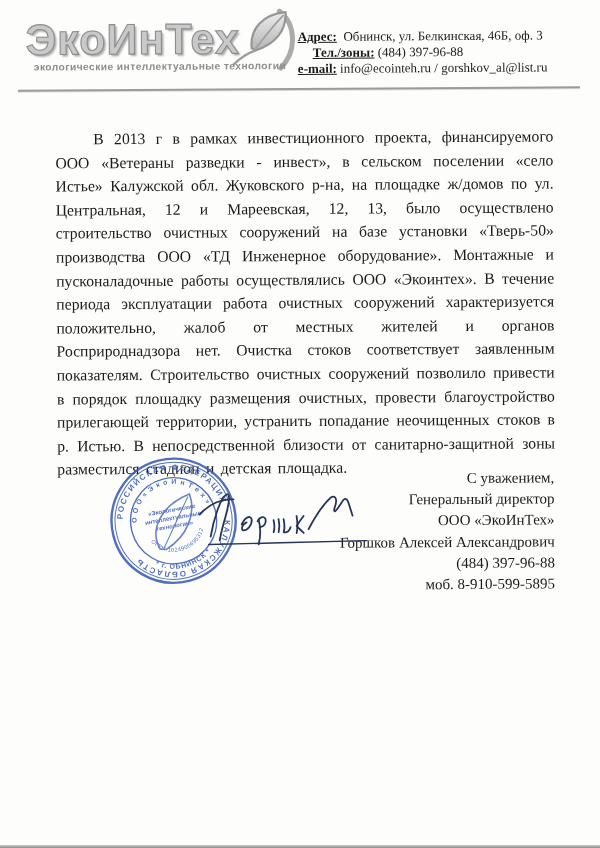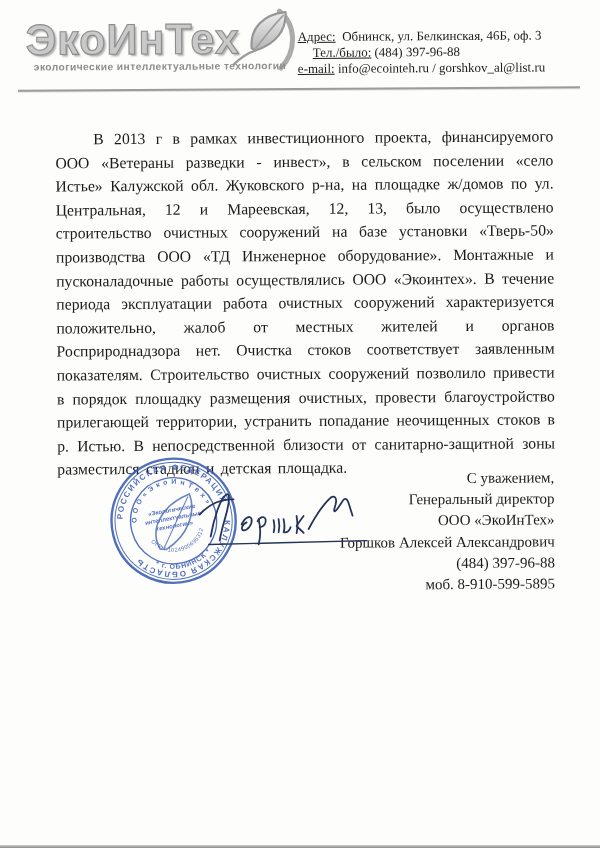--- a/index.html
+++ b/index.html
@@ -31,21 +31,21 @@
     font-weight:bold;font-size:10.3px;letter-spacing:0.4px;
     color:#8e8d8c;white-space:nowrap;
   }
   .leaf-wrap{position:absolute;left:226px;top:8px;}
   .contact-block{
     position:absolute;left:300px;top:29px;width:292px;
     font-size:13px;line-height:15.8px;
   }
   .contact-line{white-space:nowrap;}
   .contact-line.indent{padding-left:15px;}
-  .contact-line .lbl{font-weight:normal;text-decoration:underline;}
+  .contact-line .lbl{font-weight:bold;text-decoration:underline;}
   .divider{
     position:absolute;left:20px;top:88px;width:562px;height:2.4px;
     background:#9b9b9b;box-shadow:0 1px 0 rgba(0,0,0,0.12);
   }
   
   .letter-body{
     position:absolute;left:57px;top:126px;width:498px;
     font-size:15.7px;line-height:23.6px;
     text-align:justify;text-indent:38px;
     word-spacing:2.5px;
@@ -84,21 +84,21 @@
       <path d="M28,40 C26,20 40,6 62,4 C63,22 52,36 32,42 Z" fill="url(#gl)" stroke="#969696" stroke-width="2.2"></path>
       <path d="M32,40 C40,30 50,17 60,7" fill="none" stroke="#9d9d9d" stroke-width="1.6"></path>
       <path d="M10,56 C18,48 26,44 32,42" fill="none" stroke="#9d9d9d" stroke-width="2.4" stroke-linecap="round"></path>
     </svg>
   </div>
 
   <div class="logo-tagline">экологические интеллектуальные технологии</div>
 
   <div class="contact-block">
     <div class="contact-line"><span class="lbl">Адрес:</span>&nbsp;&nbsp;<span>Обнинск, ул. Белкинская, 46Б, оф. 3</span></div>
-    <div class="contact-line indent"><span class="lbl">Тел./было:</span> <span>(484) 397-96-88</span></div>
+    <div class="contact-line indent"><span class="lbl">Тел./зоны:</span> <span>(484) 397-96-88</span></div>
     <div class="contact-line"><span class="lbl">e-mail:</span> <span>info@ecointeh.ru / gorshkov_al@list.ru</span></div>
   </div>
 
   <div class="divider"></div>
 
   <div class="letter-body">В 2013 г в рамках инвестиционного проекта, финансируемого ООО «Ветераны разведки - инвест», в сельском поселении «село Истье» Калужской обл. Жуковского р-на, на площадке ж/домов по ул. Центральная, 12 и Мареевская, 12, 13, было осуществлено строительство очистных сооружений на базе установки «Тверь-50» производства ООО «ТД Инженерное оборудование». Монтажные и пусконаладочные работы осуществлялись ООО «Экоинтех». В течение периода эксплуатации работа очистных сооружений характеризуется положительно, жалоб от местных жителей и органов Росприроднадзора нет. Очистка стоков соответствует заявленным показателям. Строительство очистных сооружений позволило привести в порядок площадку размещения очистных, провести благоустройство прилегающей территории, устранить попадание неочищенных стоков в р. Истью. В непосредственной близости от санитарно-защитной зоны разместился стадион и детская площадка.</div>
 
   <div class="sign-block">
     <div>С уважением,</div>
     <div>Генеральный директор</div>

